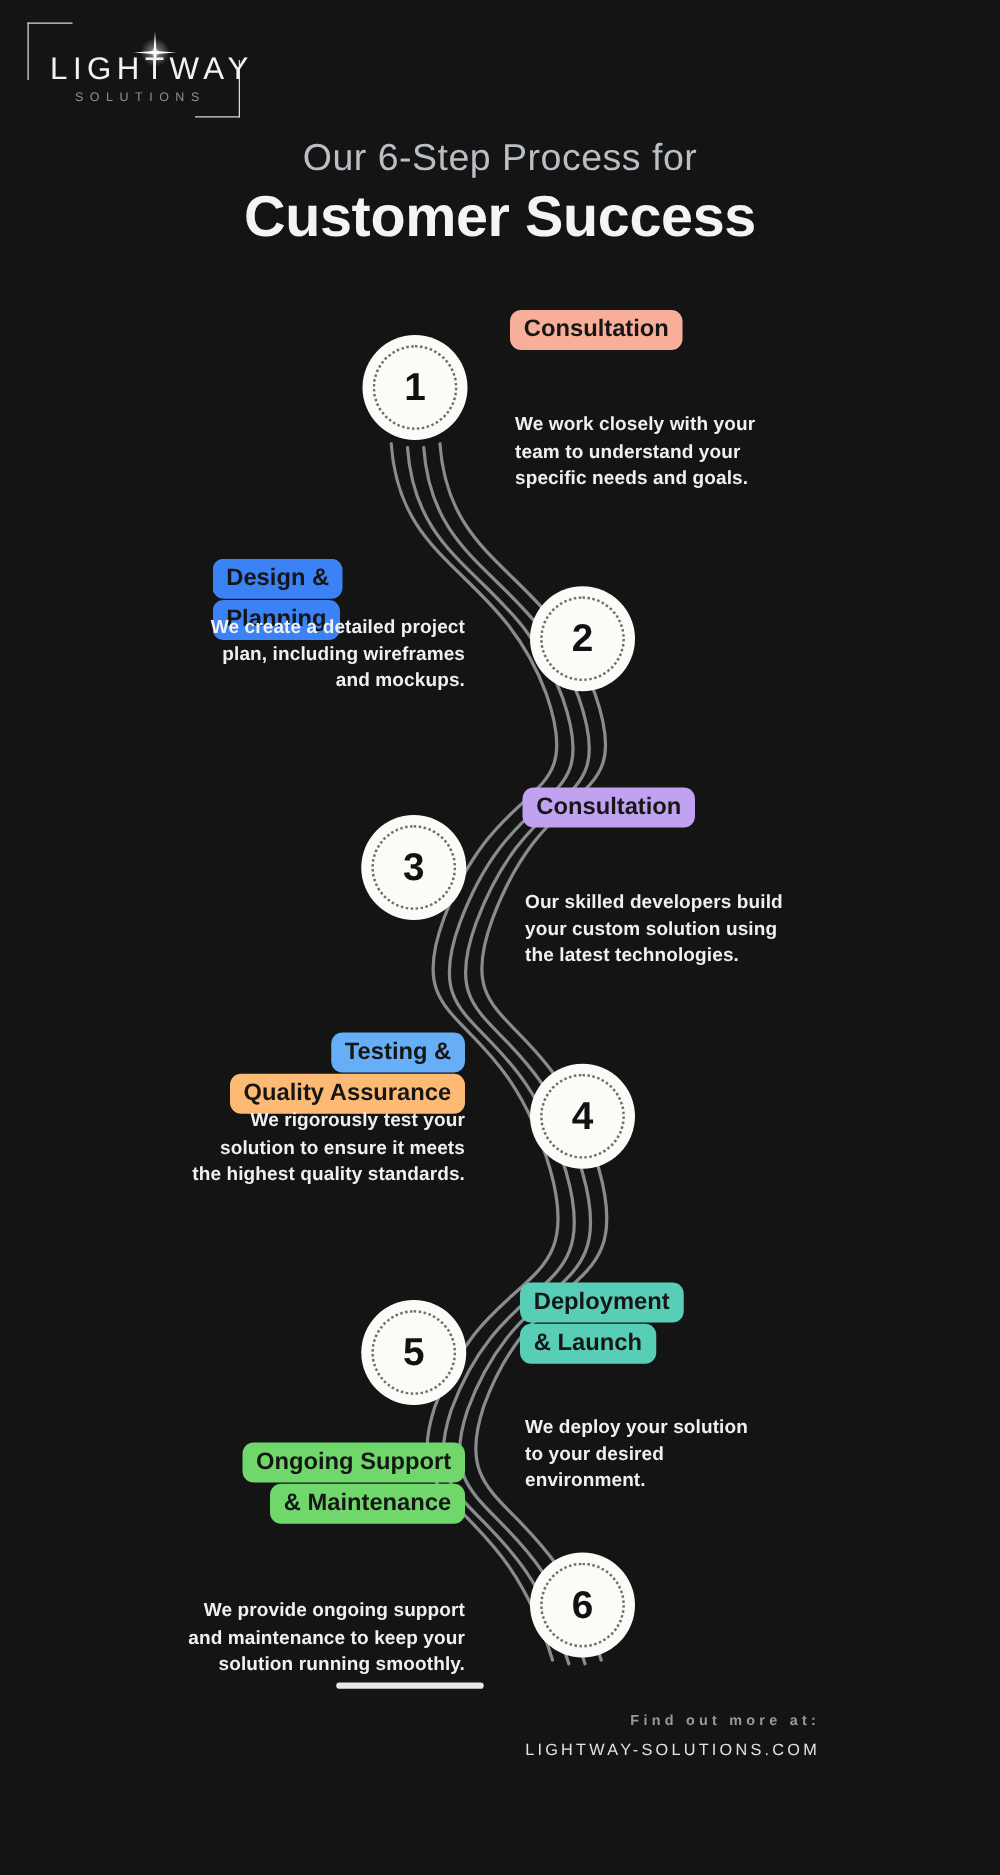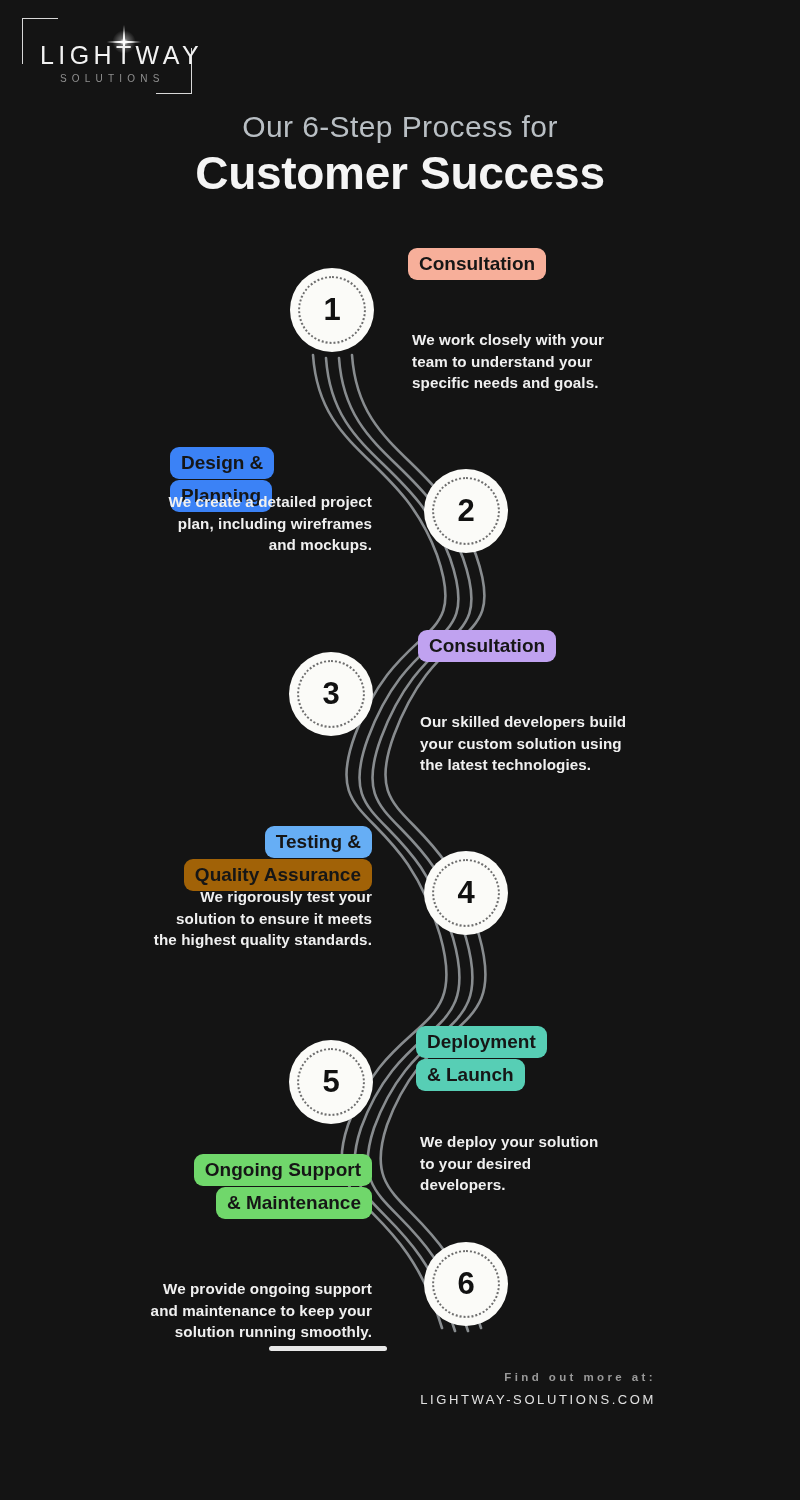--- a/index.html
+++ b/index.html
@@ -284,40 +284,40 @@
   <div class="step">
     <div class="node" style="left:424px; top:851px;">
       <div class="node-dots"></div>
       <div class="node-inner">4</div>
     </div>
     <div class="badge-box align-right" style="left:112px; top:826px; width:260px; text-align:right;">
       <div class="badge-line">
         <span class="badge" style="background:#66aef5;">Testing &amp;</span>
       </div>
       <div class="badge-line">
-        <span class="badge" style="background:#a16207;">Quality Assurance</span>
+        <span class="badge" style="background:#fdba74;">Quality Assurance</span>
       </div>
     </div>
     <div class="desc align-right" style="left:150px; top:886px; width:222px;">We rigorously test your solution to ensure it meets the highest quality standards.</div>
   </div>
 
   <div class="step">
     <div class="node" style="left:289px; top:1040px;">
       <div class="node-dots"></div>
       <div class="node-inner">5</div>
     </div>
     <div class="badge-box" style="left:416px; top:1026px; width:230px; text-align:left;">
       <div class="badge-line">
         <span class="badge" style="background:#57ceb5;">Deployment</span>
       </div>
       <div class="badge-line">
         <span class="badge" style="background:#57ceb5;">&amp; Launch</span>
       </div>
     </div>
-    <div class="desc align-left" style="left:420px; top:1094px; width:180px;">We deploy your solution to your desired developers.</div>
+    <div class="desc align-left" style="left:420px; top:1094px; width:180px;">We deploy your solution to your desired environment.</div>
   </div>
 
   <div class="step">
     <div class="node" style="left:424px; top:1242px;">
       <div class="node-dots"></div>
       <div class="node-inner">6</div>
     </div>
     <div class="badge-box" style="left:112px; top:1154px; width:260px; text-align:right;">
       <div class="badge-line">
         <span class="badge" style="background:#70d76b;">Ongoing Support</span>

